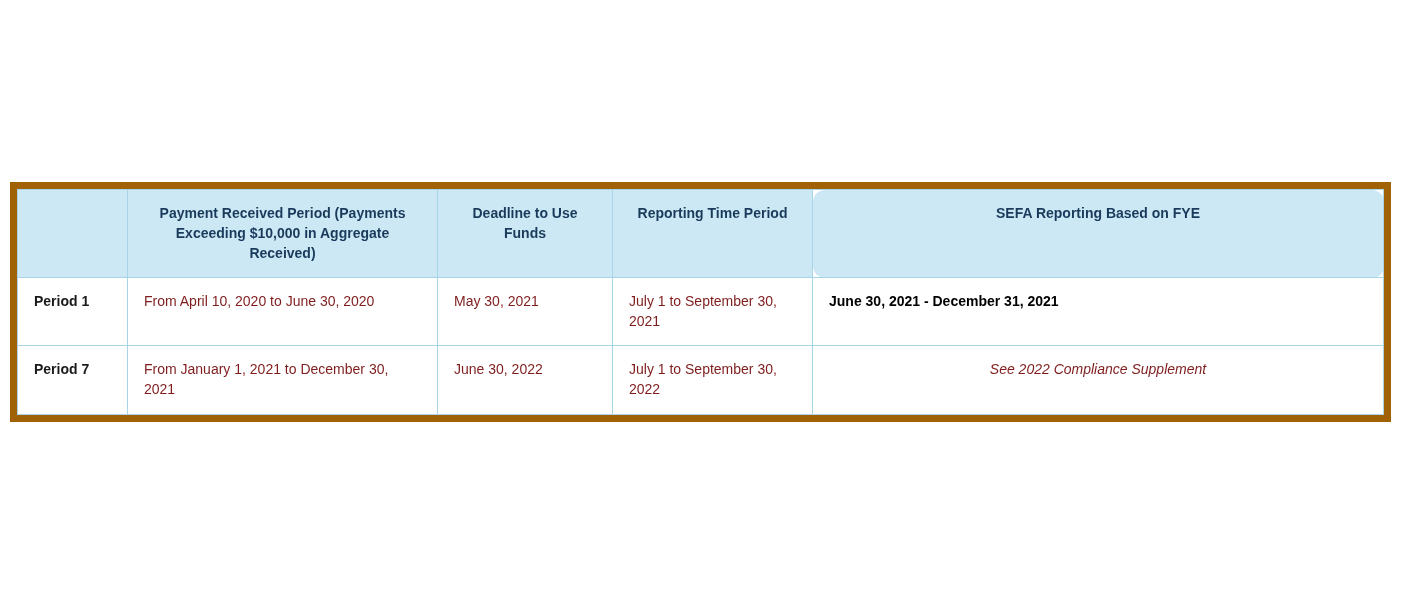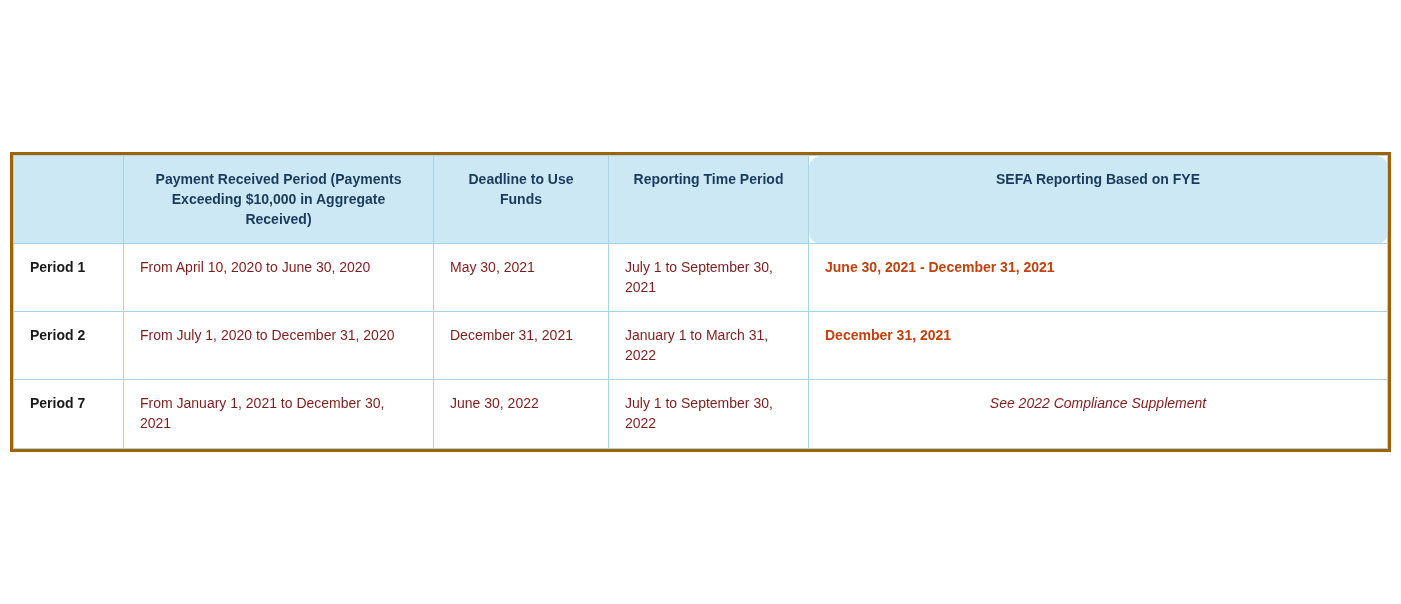--- a/index.html
+++ b/index.html
@@ -14,21 +14,21 @@
       background: #ffffff;
       display: flex;
       justify-content: center;
       align-items: center;
       min-height: 100vh;
       padding: 10px;
     }
 
     .table-wrapper {
       width: 1381px;
-      border: 3px solid #a16207;
+      border: 7px solid #a16207;
     }
 
     table {
       width: 100%;
       border-collapse: collapse;
     }
 
     thead tr {
       background-color: #cce8f4;
     }
@@ -76,21 +76,21 @@
       border-radius: 12px;
     }
 
     .period-label {
       font-weight: bold;
       color: #1a1a1a;
     }
 
     .sefa-bold {
       font-weight: bold;
-      color: #c2410c;
+      color: #000000;
     }
 
     .sefa-italic {
       font-style: italic;
       color: #7f1d1d;
       text-align: center;
     }
   </style>
 </head>
 <body>
@@ -108,27 +108,20 @@
     </thead>
     <tbody id="table-body">
     <tr>
           <td class="col-period period-label">Period 1</td>
           <td class="col-payment">From April 10, 2020 to June 30, 2020</td>
           <td class="col-deadline">May 30, 2021</td>
           <td class="col-reporting">July 1 to September 30, 2021</td>
           <td class="col-sefa sefa-bold">June 30, 2021 - December 31, 2021</td>
         </tr>
         <tr>
-          <td class="col-period period-label">Period 2</td>
-          <td class="col-payment">From July 1, 2020 to December 31, 2020</td>
-          <td class="col-deadline">December 31, 2021</td>
-          <td class="col-reporting">January 1 to March 31, 2022</td>
-          <td class="col-sefa sefa-bold">December 31, 2021</td>
-        </tr>
-        <tr>
           <td class="col-period period-label">Period 7</td>
           <td class="col-payment">From January 1, 2021 to December 30, 2021</td>
           <td class="col-deadline">June 30, 2022</td>
           <td class="col-reporting">July 1 to September 30, 2022</td>
           <td class="col-sefa sefa-italic">See 2022 Compliance Supplement</td>
         </tr>
       </tbody>
   </table>
 </div>
 

